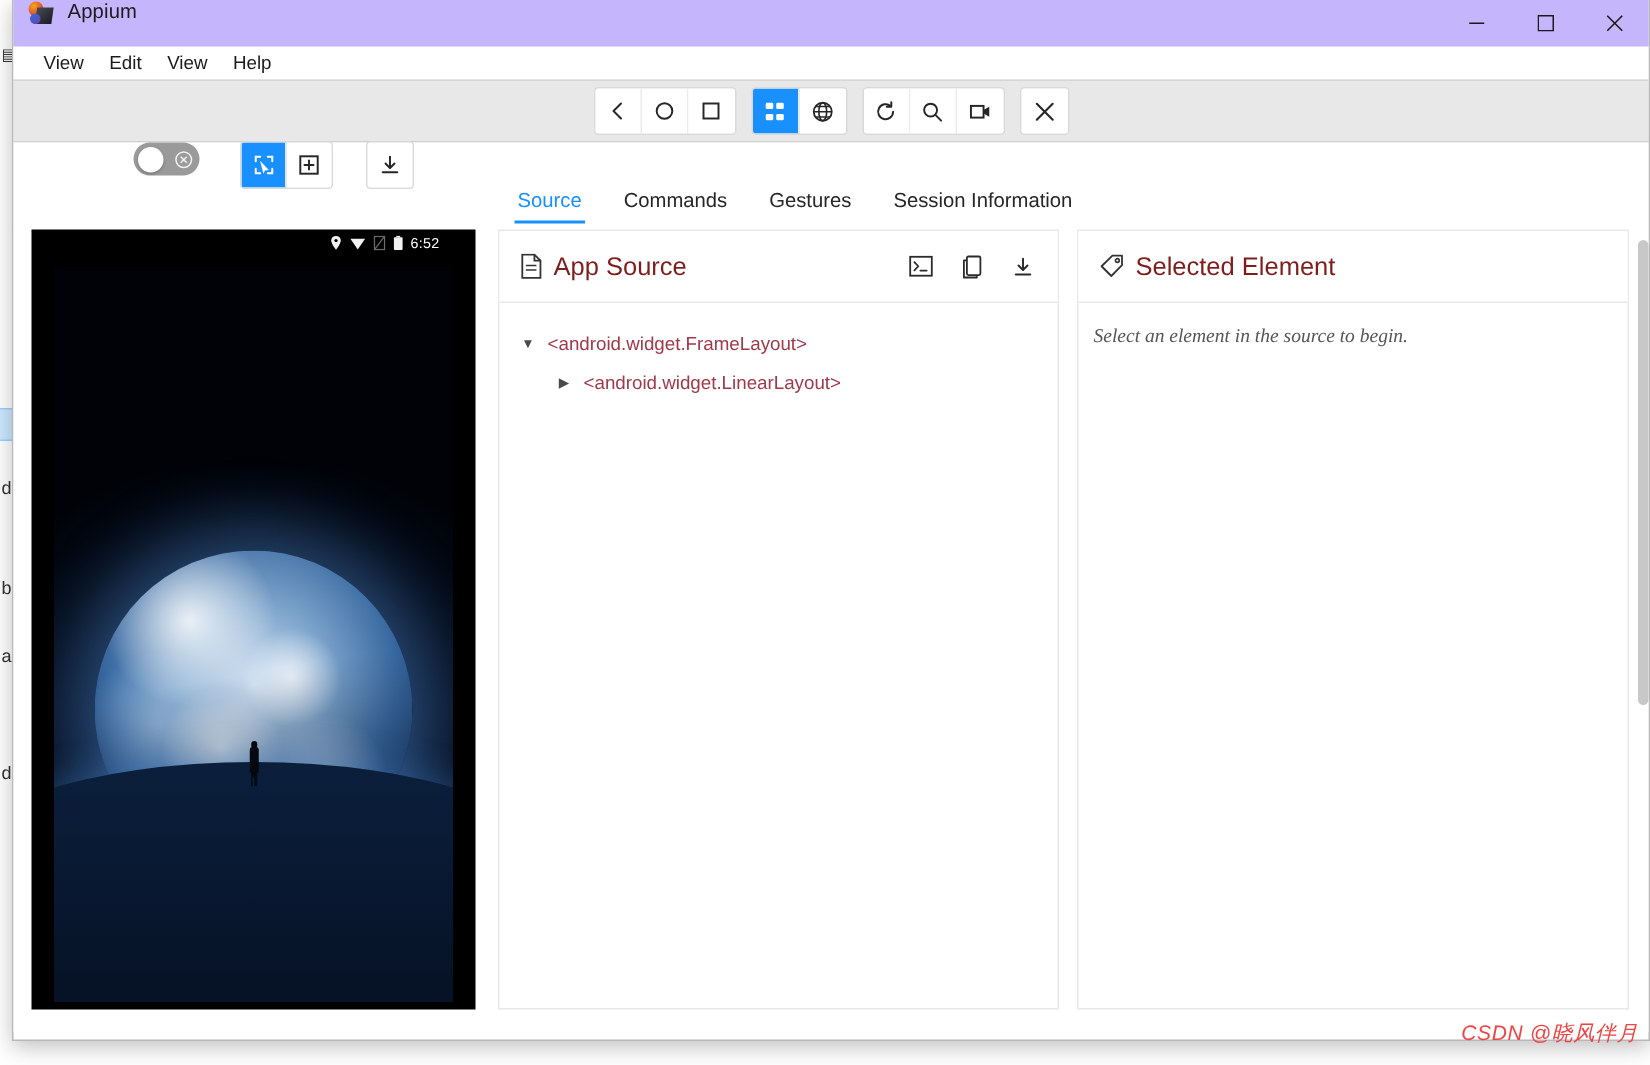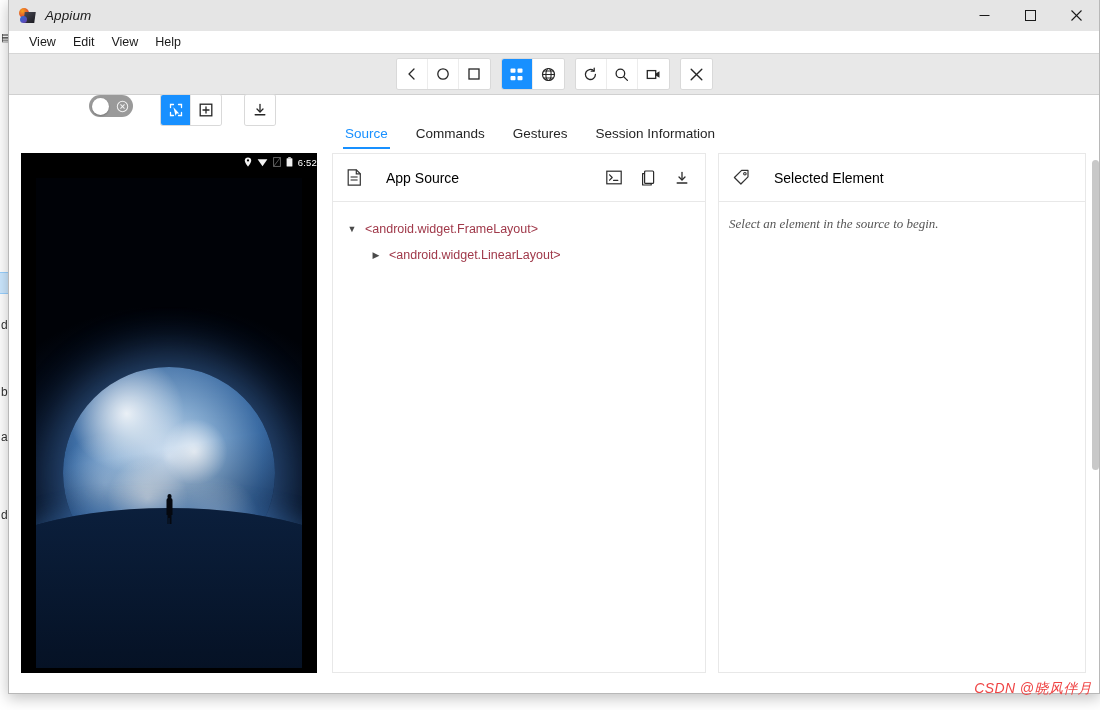--- a/index.html
+++ b/index.html
@@ -52,24 +52,23 @@
     background: #ffffff;
     border: 1px solid #b8b8b8;
     border-top: none;
     box-shadow: 0 4px 14px rgba(0,0,0,0.25);
   }
 
   
   #titlebar {
     position: relative;
     height: 31px;
-    background: #e5e5e5;
-    display: flex; align-items: center;
+    background: #c4b5fd;
+    display: flex; align-items: flex-start;
     border-bottom: none;
-    font-style: italic;
   }
   .app-logo {
     width: 18px; height: 18px; margin-left: 9px; margin-right: 9px;
     position: relative; flex: none;
   }
   .app-logo .l1 { position:absolute; left:1px; top:1px; width:10px; height:10px; border-radius:50%;
     background: radial-gradient(circle at 35% 30%, #f7a41d 0%, #e0562c 55%, #9b1d5e 100%); }
   .app-logo .l2 { position:absolute; left:6px; top:5px; width:11px; height:11px;
     background: linear-gradient(135deg, #4a4a55 0%, #1b1b22 100%); transform: skewX(-8deg); }
   .app-logo .l3 { position:absolute; left:2px; top:9px; width:7px; height:7px; border-radius:50%;
@@ -179,21 +178,21 @@
   }
   #device-screen {
     position: relative;
     width: 296px; height: 520px;
     background: #000000;
     overflow: hidden;
   }
   .dev-statusbar {
     position: absolute; left: 0; top: 0; width: 100%; height: 18px;
     display: flex; align-items: center; justify-content: flex-end;
-    gap: 5px; padding-right: 0;
+    gap: 5px; padding-right: 24px;
     color: #ffffff; font-size: 9px;
     z-index: 5;
   }
   .dev-statusbar .si { display: block; opacity: 0.95; }
   .dev-statusbar .si.dim { opacity: 0.42; }
   .dev-clock { font-size: 9.5px; color: #fff; letter-spacing: 0.2px; }
 
   .wallpaper {
     position: absolute; left: 15px; top: 25px; width: 266px; height: 490px;
     background: #000207;
@@ -244,21 +243,21 @@
   #source-panel { width: 374px; margin-left: 15px; height: 520px; flex: none; }
   #selected-panel { width: 368px; margin-left: 12px; height: 520px; flex: none; }
   .panel-head {
     height: 48px; flex: none;
     display: flex; align-items: center;
     padding: 0 14px;
     border-bottom: 1px solid #e8e8e8;
     background: #fff;
   }
   .panel-title {
-    font-size: 14px; color: #000000; display: flex; align-items: center; gap: 24px;
+    font-size: 17px; color: #7f1d1d; display: flex; align-items: center; gap: 7px;
   }
   .panel-title svg { display: block; }
   .panel-actions { margin-left: auto; display: flex; gap: 16px; color: #2b2b2b; }
   .panel-actions .pa { display: flex; align-items: center; justify-content: center; width: 18px; height: 18px; }
   .panel-body { flex: 1; overflow: hidden; padding: 14px 10px; }
 
   
   .tree-node {
     display: flex; align-items: center;
     height: 26px;

